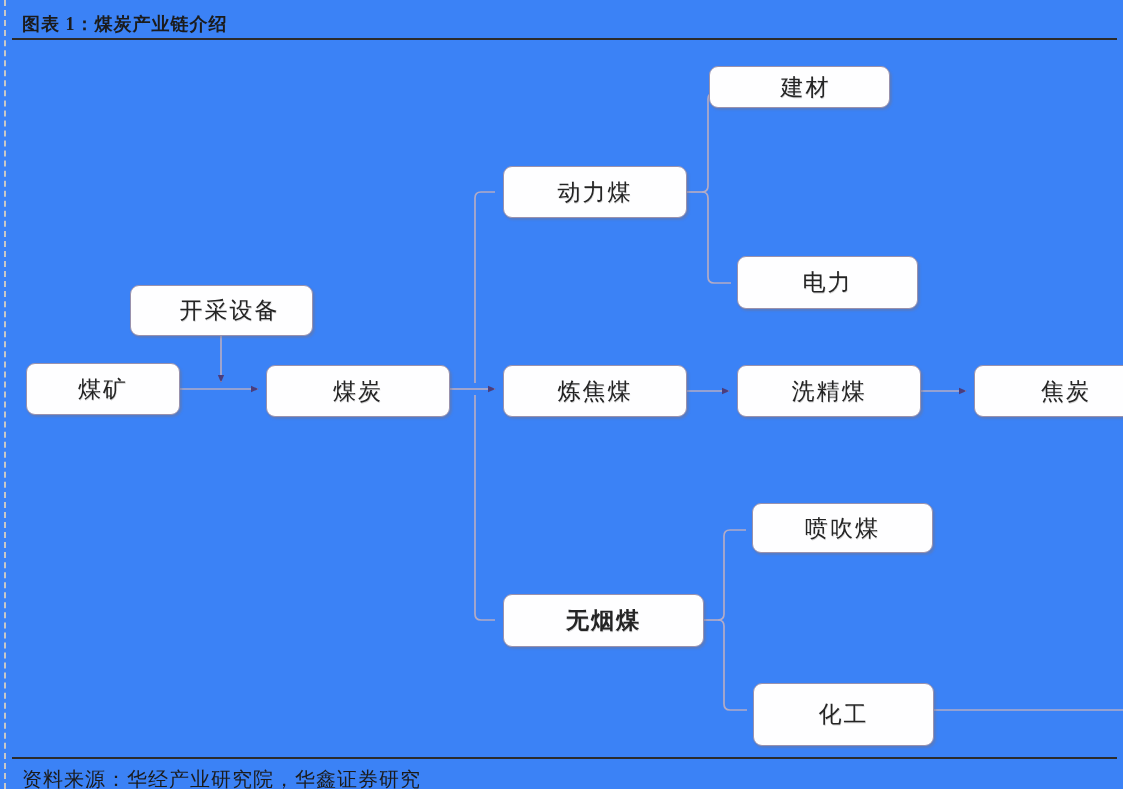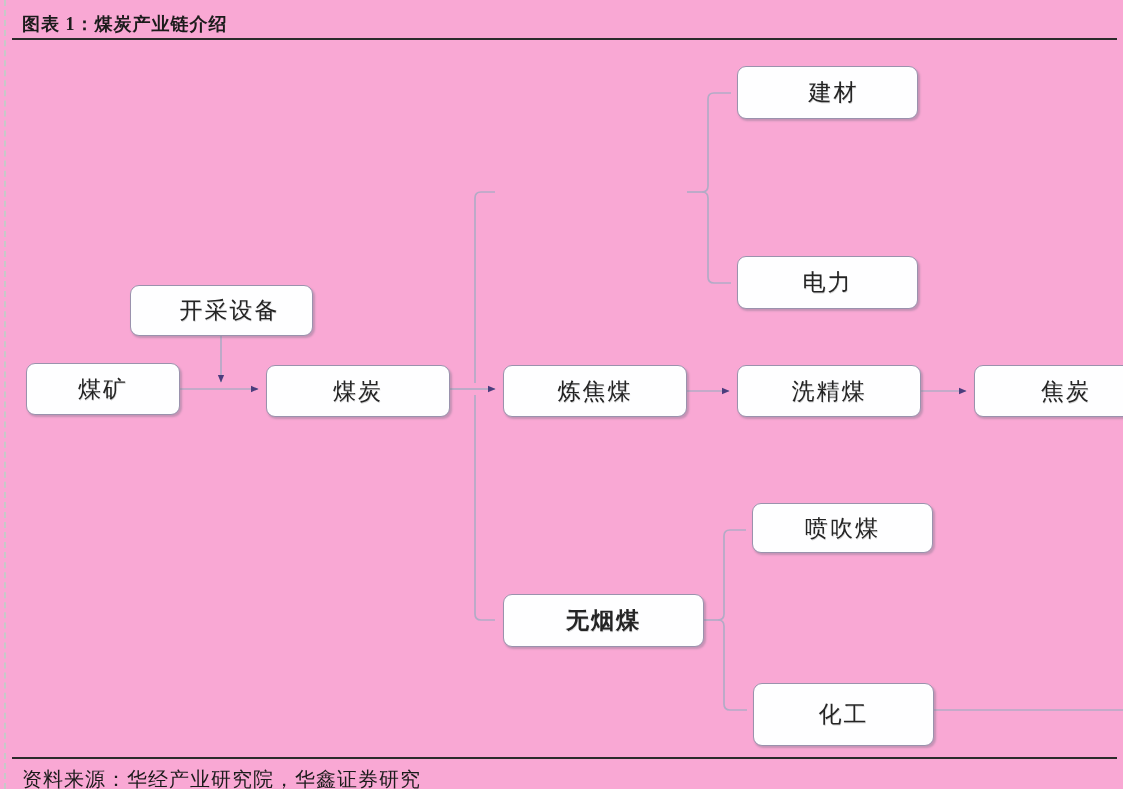--- a/index.html
+++ b/index.html
@@ -7,21 +7,21 @@
     padding: 0;
     background: #ffffff;
   }
   body {
     font-family: "Liberation Serif", "DejaVu Serif", serif;
   }
   #page {
     position: relative;
     width: 1123px;
     height: 789px;
-    background: #f9a8d4;
+    background: #3b82f6;
     overflow: hidden;
   }
 
   
   .margin-dash {
     position: absolute;
     left: 4px;
     top: 0;
     width: 0;
     height: 789px;
@@ -155,22 +155,25 @@
     </div>
 
     <div class="node" style="left:130px; top:243px; width:183px; height:51px;padding-left:16px;">
       <span>开采设备</span>
     </div>
 
     <div class="node" style="left:266px; top:323px; width:184px; height:52px;">
       <span>煤炭</span>
     </div>
 
-
-    <div class="node" style="left:737px; top:24px;  width:181px; height:53px;padding-left:12px;">
+    <div class="node" style="left:503px; top:124px; width:184px; height:52px;">
+      <span>动力煤</span>
+    </div>
+
+    <div class="node" style="left:709px; top:24px;  width:181px; height:42px;padding-left:12px;">
       <span>建材</span>
     </div>
 
     <div class="node" style="left:737px; top:214px; width:181px; height:53px;">
       <span>电力</span>
     </div>
 
     <div class="node" style="left:503px; top:323px; width:184px; height:52px;">
       <span>炼焦煤</span>
     </div>

